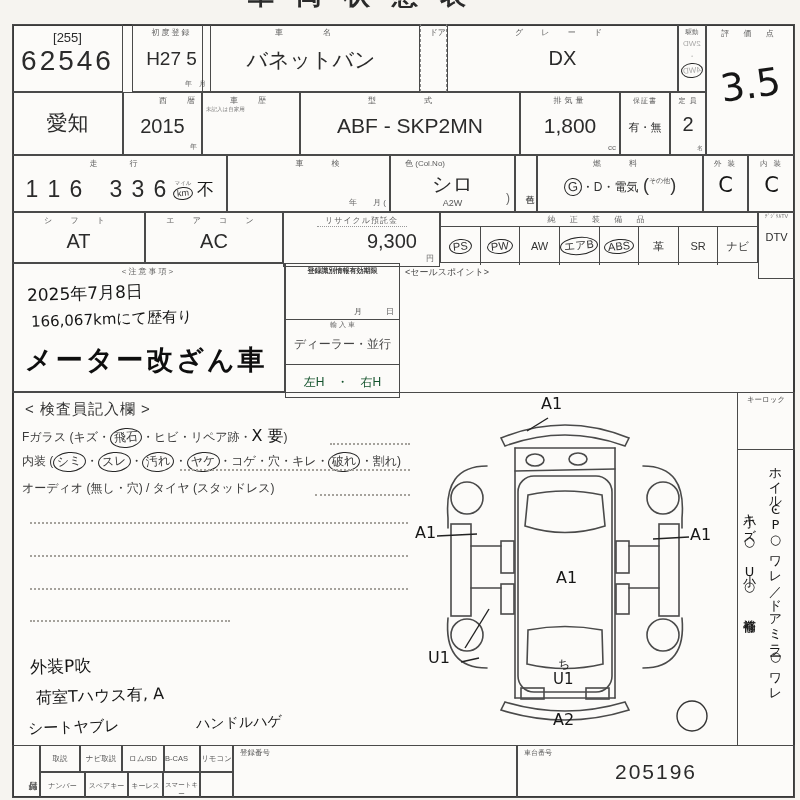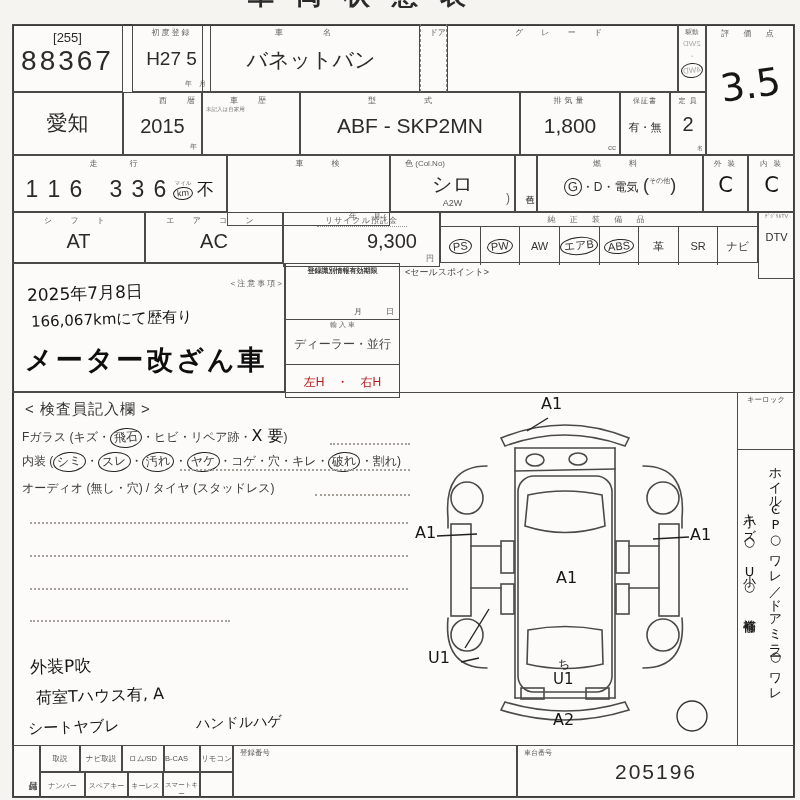--- a/index.html
+++ b/index.html
@@ -29,40 +29,41 @@
 <div id="sheet">
 
   <div class="titleclip">
       <span>車両状態表</span>
     </div>
 
   <div class="paper"></div>
 
   <div class="bx" style="left:12px;top:24px;width:111px;height:68px;">
     <div class="val" style="font-size:13px;margin-top:5px;">[255]</div>
-    <div class="val" style="font-size:28px;letter-spacing:3px;">88367</div>
+    <div class="val" style="font-size:28px;letter-spacing:3px;">62546</div>
   </div>
 
   <div class="bx" style="left:132px;top:24px;width:79px;height:68px;">
     <div class="hdr" style="margin-top:2px;">初度登録</div>
     <div class="val" style="font-size:19px;margin-top:10px;">H27 5</div>
     <span class="unit" style="right:4px;bottom:2px;">年　月</span>
   </div>
 
   <div class="bx" style="left:202px;top:24px;width:218px;height:68px;">
     <div class="hdr" style="margin-top:2px;letter-spacing:16px;">車　名</div>
     <div class="val" style="font-size:21px;margin-top:8px;">バネットバン</div>
   </div>
 
   <div class="bx" style="left:420px;top:24px;width:27px;height:68px;border-left:1px dashed #888;border-right:1px dashed #888;border-top:1.4px solid #4a4a4a;border-bottom:1.4px solid #4a4a4a;">
     <div class="hdr" style="margin-top:2px;letter-spacing:0;text-align:right;">ドア</div>
   </div>
 
   <div class="bx" style="left:447px;top:24px;width:231px;height:68px;">
     <div class="hdr" style="margin-top:2px;letter-spacing:8px;">グ レ ー ド</div>
+    <div class="val" style="font-size:20px;margin-top:9px;">DX</div>
   </div>
 
   <div class="bx" style="left:678px;top:24px;width:28px;height:68px;">
     <div class="hdr" style="font-size:6.5px;letter-spacing:0;margin-top:1px;">駆動</div>
     <div style="text-align:center;font-size:8px;color:#555;line-height:13px;">
       <span class="mirror">2WD</span><br>
       <span style="opacity:.5;">・</span><br>
       <span class="circ" style="padding:0 1px;"><span class="mirror">4WD</span></span>
     </div>
   </div>
@@ -119,21 +120,21 @@
       <span class="val" style="font-size:23px;width:22px;">3</span>
       <span class="val" style="font-size:23px;width:22px;">6</span>
       <span style="display:inline-flex;flex-direction:column;align-items:center;margin-left:2px;">
         <span style="font-size:5.5px;color:#666;">マイル</span>
         <span class="circ" style="font-size:9px;color:#333;">km</span>
       </span>
       <span class="hand" style="font-size:17px;margin-left:4px;">不</span>
     </div>
   </div>
 
-  <div class="bx" style="left:227px;top:155px;width:163px;height:71px;padding-left:28px;">
+  <div class="bx" style="left:227px;top:155px;width:163px;height:57px;padding-left:28px;">
     <div class="hdr" style="margin-top:2px;letter-spacing:10px;">車　検</div>
     <span class="unit" style="right:3px;bottom:3px;font-size:8px;">年　　月 (</span>
   </div>
 
   <div class="bx" style="left:390px;top:155px;width:125px;height:57px;">
     <div style="font-size:8px;color:#606060;padding-left:14px;margin-top:2px;">色 (Col.No)</div>
     <div class="val" style="font-size:20px;margin-top:2px;">シロ</div>
     <div class="val" style="font-size:9px;color:#555;">A2W</div>
     <span class="unit" style="right:4px;bottom:6px;font-size:12px;">)</span>
   </div>
@@ -203,33 +204,33 @@
         </div>
     </div>
   </div>
 
   <div class="bx" style="left:758px;top:212px;width:37px;height:67px;">
     <div style="font-size:5.5px;color:#777;text-align:center;white-space:nowrap;overflow:hidden;">ﾃﾞｼﾞﾀﾙTV</div>
     <div class="val" style="font-size:11px;margin-top:12px;">DTV</div>
   </div>
 
   <div class="bx" style="left:12px;top:263px;width:273px;height:129px;">
-    <div class="hdr" style="margin-top:14px;letter-spacing:2px;text-align:right;">&lt;注意事項&gt;</div>
+    <div class="hdr" style="margin-top:2px;letter-spacing:2px;">&lt;注意事項&gt;</div>
     <div class="hand rot" style="position:absolute;left:14px;top:18px;font-size:17px;">2025年7月8日</div>
     <div class="hand rot" style="position:absolute;left:18px;top:46px;font-size:15px;">166,067kmにて歴有り</div>
     <div class="stamp" style="position:absolute;left:12px;top:78px;font-size:27px;">メーター改ざん車</div>
   </div>
 
   <div class="bx" style="left:285px;top:263px;width:115px;height:135px;">
     <div style="font-size:7px;font-weight:bold;color:#3a3a3a;text-align:center;margin-top:2px;">登録識別情報有効期限</div>
     <div style="position:absolute;right:5px;top:42px;font-size:8px;color:#555;">月　　　日</div>
     <div style="position:absolute;left:0;top:55px;width:100%;border-top:1.2px solid #4a4a4a;font-size:7px;color:#666;text-align:center;">輸 入 車</div>
     <div style="position:absolute;left:0;top:72px;width:100%;font-size:12px;color:#444;text-align:center;">ディーラー・並行</div>
     <div style="position:absolute;left:0;top:100px;width:100%;border-top:1.2px solid #4a4a4a;"></div>
-    <div style="position:absolute;left:0;top:110px;width:100%;font-size:12px;color:#b91c1c;text-align:center;">左H　・　右H</div>
+    <div style="position:absolute;left:0;top:110px;width:100%;font-size:12px;color:#14532d;text-align:center;">左H　・　右H</div>
   </div>
 
   <div class="nb" style="left:405px;top:266px;font-size:9px;color:#444;">&lt;セールスポイント&gt;</div>
 
   <div class="nb" style="left:12px;top:392px;width:783px;border-top:1.4px solid #4a4a4a;"></div>
 
   <div class="nb" style="left:25px;top:400px;font-size:15px;color:#333;letter-spacing:1px;">&lt; 検査員記入欄 &gt;</div>
 
   <div class="nb" style="left:22px;top:426px;font-size:12px;color:#3a3a3a;white-space:nowrap;">
     <span>Fガラス (キズ・</span><span class="circ">飛石</span><span>・ヒビ・リペア跡・</span><span class="hand" style="font-size:16px;">X 要</span><span>)</span>

